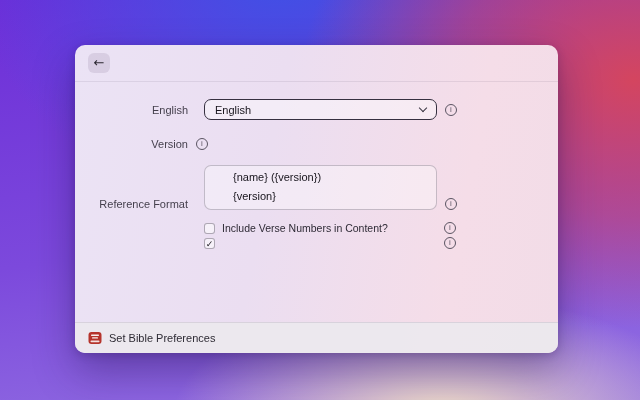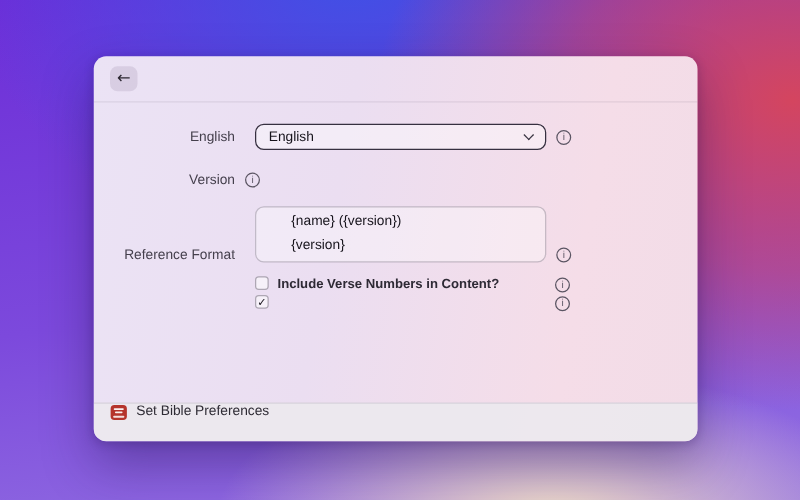--- a/index.html
+++ b/index.html
@@ -126,22 +126,22 @@
     color: #5b5563;
     font-size: 8px;
     line-height: 10px;
     text-align: center;
     font-style: normal;
     cursor: pointer;
   }
   .textarea-row .info-icon { margin-top: 4px; }
   .check-line {
     display: flex;
+    align-items: center;
     height: 14px;
-    font-weight: bold;
   }
   .checkbox {
     width: 11px; height: 11px;
     border-radius: 3px;
     border: 1px solid rgba(55,48,65,0.38);
     background: rgba(255,255,255,0.55);
     font-size: 9px;
     line-height: 10px;
     text-align: center;
     color: #17141c;
@@ -151,21 +151,21 @@
   .check-label {
     margin-left: 7px;
     font-size: 10.5px;
     color: #2e2a35;
   }
   .check-row .field-col { width: 232px; }
   .footer {
     flex: 0 0 auto;
     height: 31px;
     display: flex;
-    align-items: flex-start;
+    align-items: center;
     padding: 0 13px;
     background: rgba(235,232,238,0.92);
     border-top: 1px solid rgba(70,55,90,0.12);
   }
   .app-icon { width: 14px; height: 14px; flex: 0 0 auto; display: inline-block; }
   .footer-title {
     margin-left: 7px;
     font-size: 11px;
     color: #2e2b34;
   }

